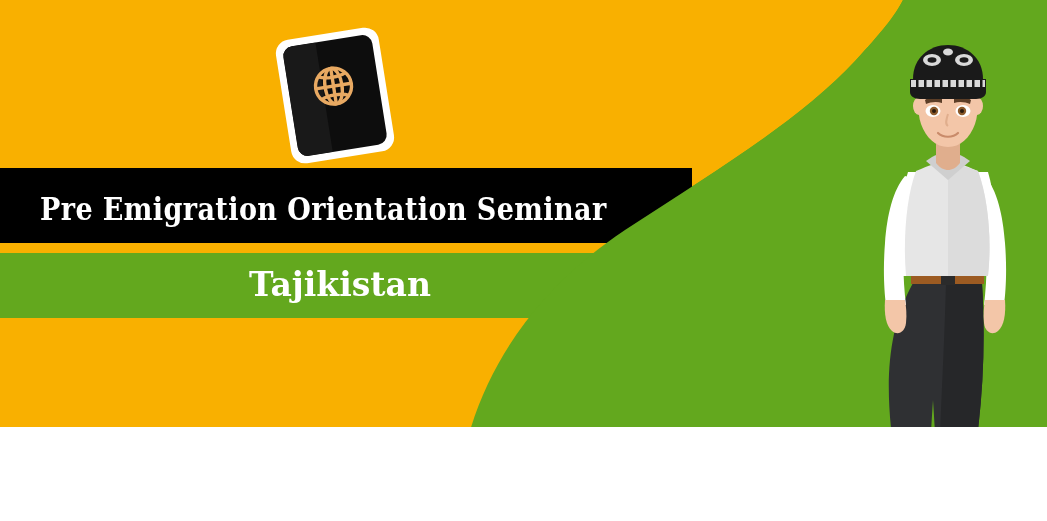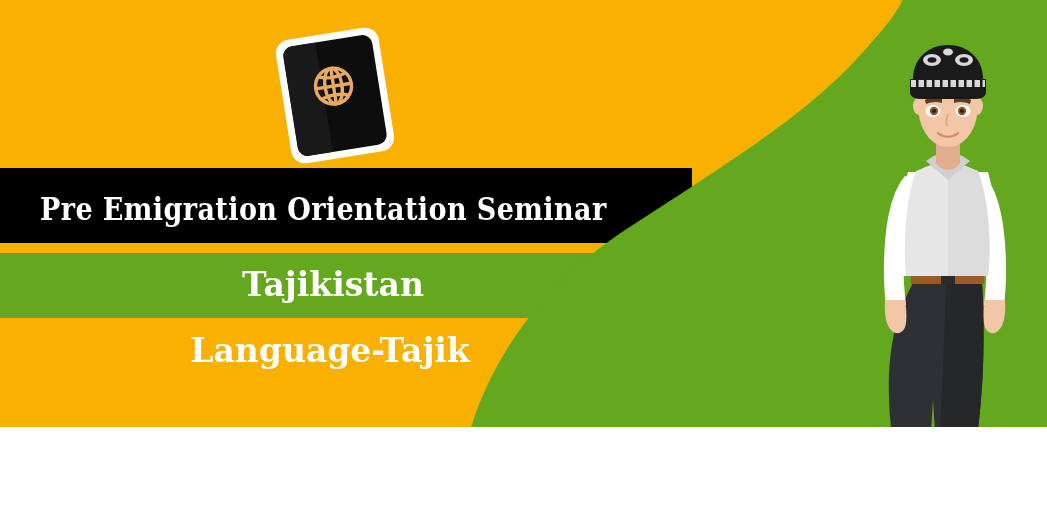--- a/index.html
+++ b/index.html
@@ -49,21 +49,21 @@
     position:absolute;
     z-index:8;
     color:#ffffff;
     font-family:"DejaVu Serif", "Liberation Serif", serif;
     font-weight:700;
     font-size:33px;
     line-height:46px;
     white-space:nowrap;
     text-align:center;
   }
-  #country-text  { left:3px; top:262px; width:660px;text-align:center; }
+  #country-text  { left:10px; top:262px; width:660px;text-align:center; }
   #language-text { left:0px; top:328px; width:660px; }
 
   
   #passport {
     position:absolute;
     left:283px; top:33px;
     width:104px; height:125px;
     z-index:7;
     transform:rotate(-9deg);
   }
@@ -124,21 +124,20 @@
     <path fill="#63A81E" d="M1047,0 L1047,521 L455,521
              C460,400 520,300 625,230
              C720,168 800,120 856,60
              C880,34 895,16 903,0 Z"></path>
   </svg>
 
   <div id="title-text">Pre Emigration Orientation Seminar</div>
 
   <div id="country-text" class="band-text">Tajikistan</div>
 
-  <div id="language-text" class="band-text">Language-Tajik</div>
 
   <div id="passport">
     <div class="pp-outer"></div>
     <div class="pp-inner">
       <div class="pp-spine"></div>
     </div>
     <svg class="pp-globe" viewBox="0 0 52 52">
       <g fill="none" stroke="#E8A962" stroke-width="3.4">
         <circle cx="26" cy="26" r="18"></circle>
         <ellipse cx="26" cy="26" rx="8.5" ry="18"></ellipse>

